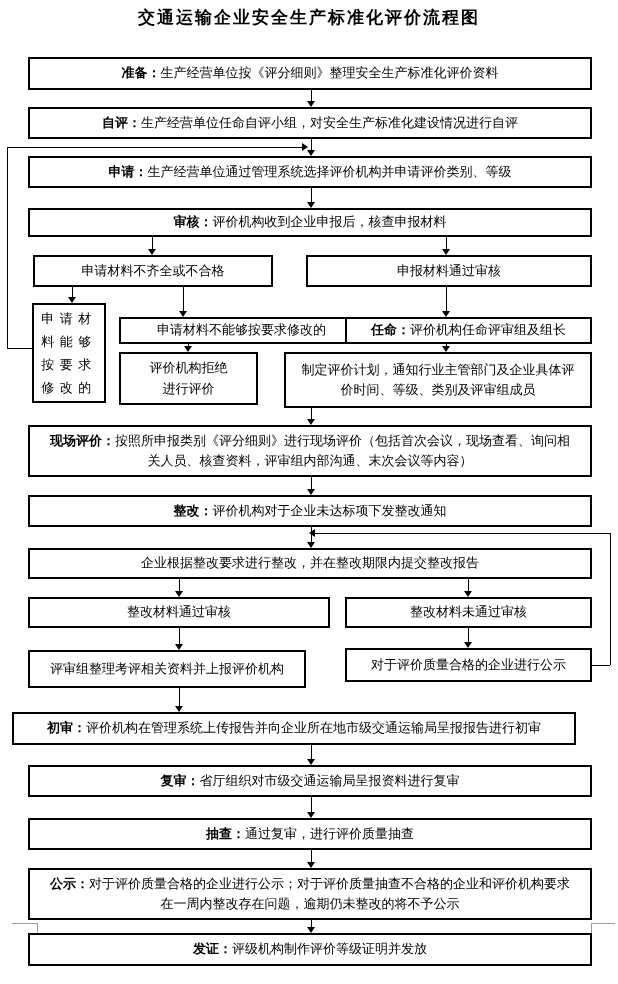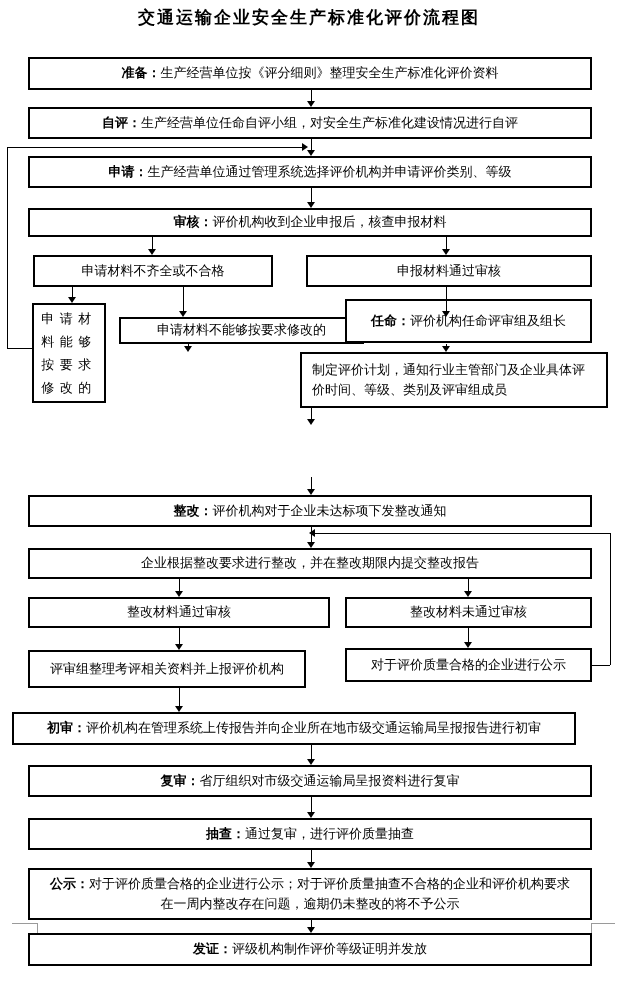--- a/index.html
+++ b/index.html
@@ -20,21 +20,21 @@
     border:2px solid #000;
     box-sizing:border-box;
     display:flex;flex-direction:column;justify-content:center;
     text-align:center;
     font-size:13px;line-height:1.55;
     padding:1px 16px;
     background:#fff;
   }
   .node b{font-weight:bold;}
   .node .inline{display:inline;}
-  .node.left-align{text-align:left;margin-left:16px;}
+  .node.left-align{text-align:center;}
   .vbox{
     padding:4px 2px;
     letter-spacing:0.42em;
     line-height:1.78;
   }
   .vline{position:absolute;width:1px;background:#000;}
   .hline{position:absolute;height:1px;background:#000;}
   .vline.gray,.hline.gray{background:#9a9a9a;}
   .ah-down{position:absolute;width:0;height:0;
     border-left:4px solid transparent;border-right:4px solid transparent;
@@ -81,29 +81,36 @@
     <div>申请材</div>
     <div>料能够</div>
     <div>按要求</div>
     <div>修改的</div>
   </div>
 
   <div class="node" style="left:119px;top:317px;width:245px;height:27px;">
     <div><span class="inline">申请材料不能够按要求修改的</span></div>
   </div>
 
-  <div class="node" style="left:345px;top:299px;width:247px;height:44px;justify-content:center;">
+  <div class="node" style="left:345px;top:317px;width:247px;height:27px;justify-content:center;">
     <div><b class="inline">任命：</b><span class="inline">评价机构任命评审组及组长</span></div>
   </div>
 
+  <div class="node" style="left:119px;top:352px;width:139px;height:53px;">
+    <div>评价机构拒绝</div>
+    <div>进行评价</div>
+  </div>
 
   <div class="node left-align" style="left:284px;top:352px;width:308px;height:56px;padding:1px 10px;">
     <div><span class="inline">制定评价计划，通知行业主管部门及企业具体评价时间、等级、类别及评审组成员</span></div>
   </div>
 
+  <div class="node" style="left:28px;top:425px;width:564px;height:52px;">
+    <div><b class="inline">现场评价：</b><span class="inline">按照所申报类别《评分细则》进行现场评价（包括首次会议，现场查看、询问相关人员、核查资料，评审组内部沟通、末次会议等内容）</span></div>
+  </div>
 
   <div class="node" style="left:28px;top:495px;width:564px;height:32px;">
     <div><b class="inline">整改：</b><span class="inline">评价机构对于企业未达标项下发整改通知</span></div>
   </div>
 
   <div class="node" style="left:28px;top:548px;width:564px;height:31px;">
     <div><span class="inline">企业根据整改要求进行整改，并在整改期限内提交整改报告</span></div>
   </div>
 
   <div class="node" style="left:28px;top:597px;width:302px;height:31px;">

